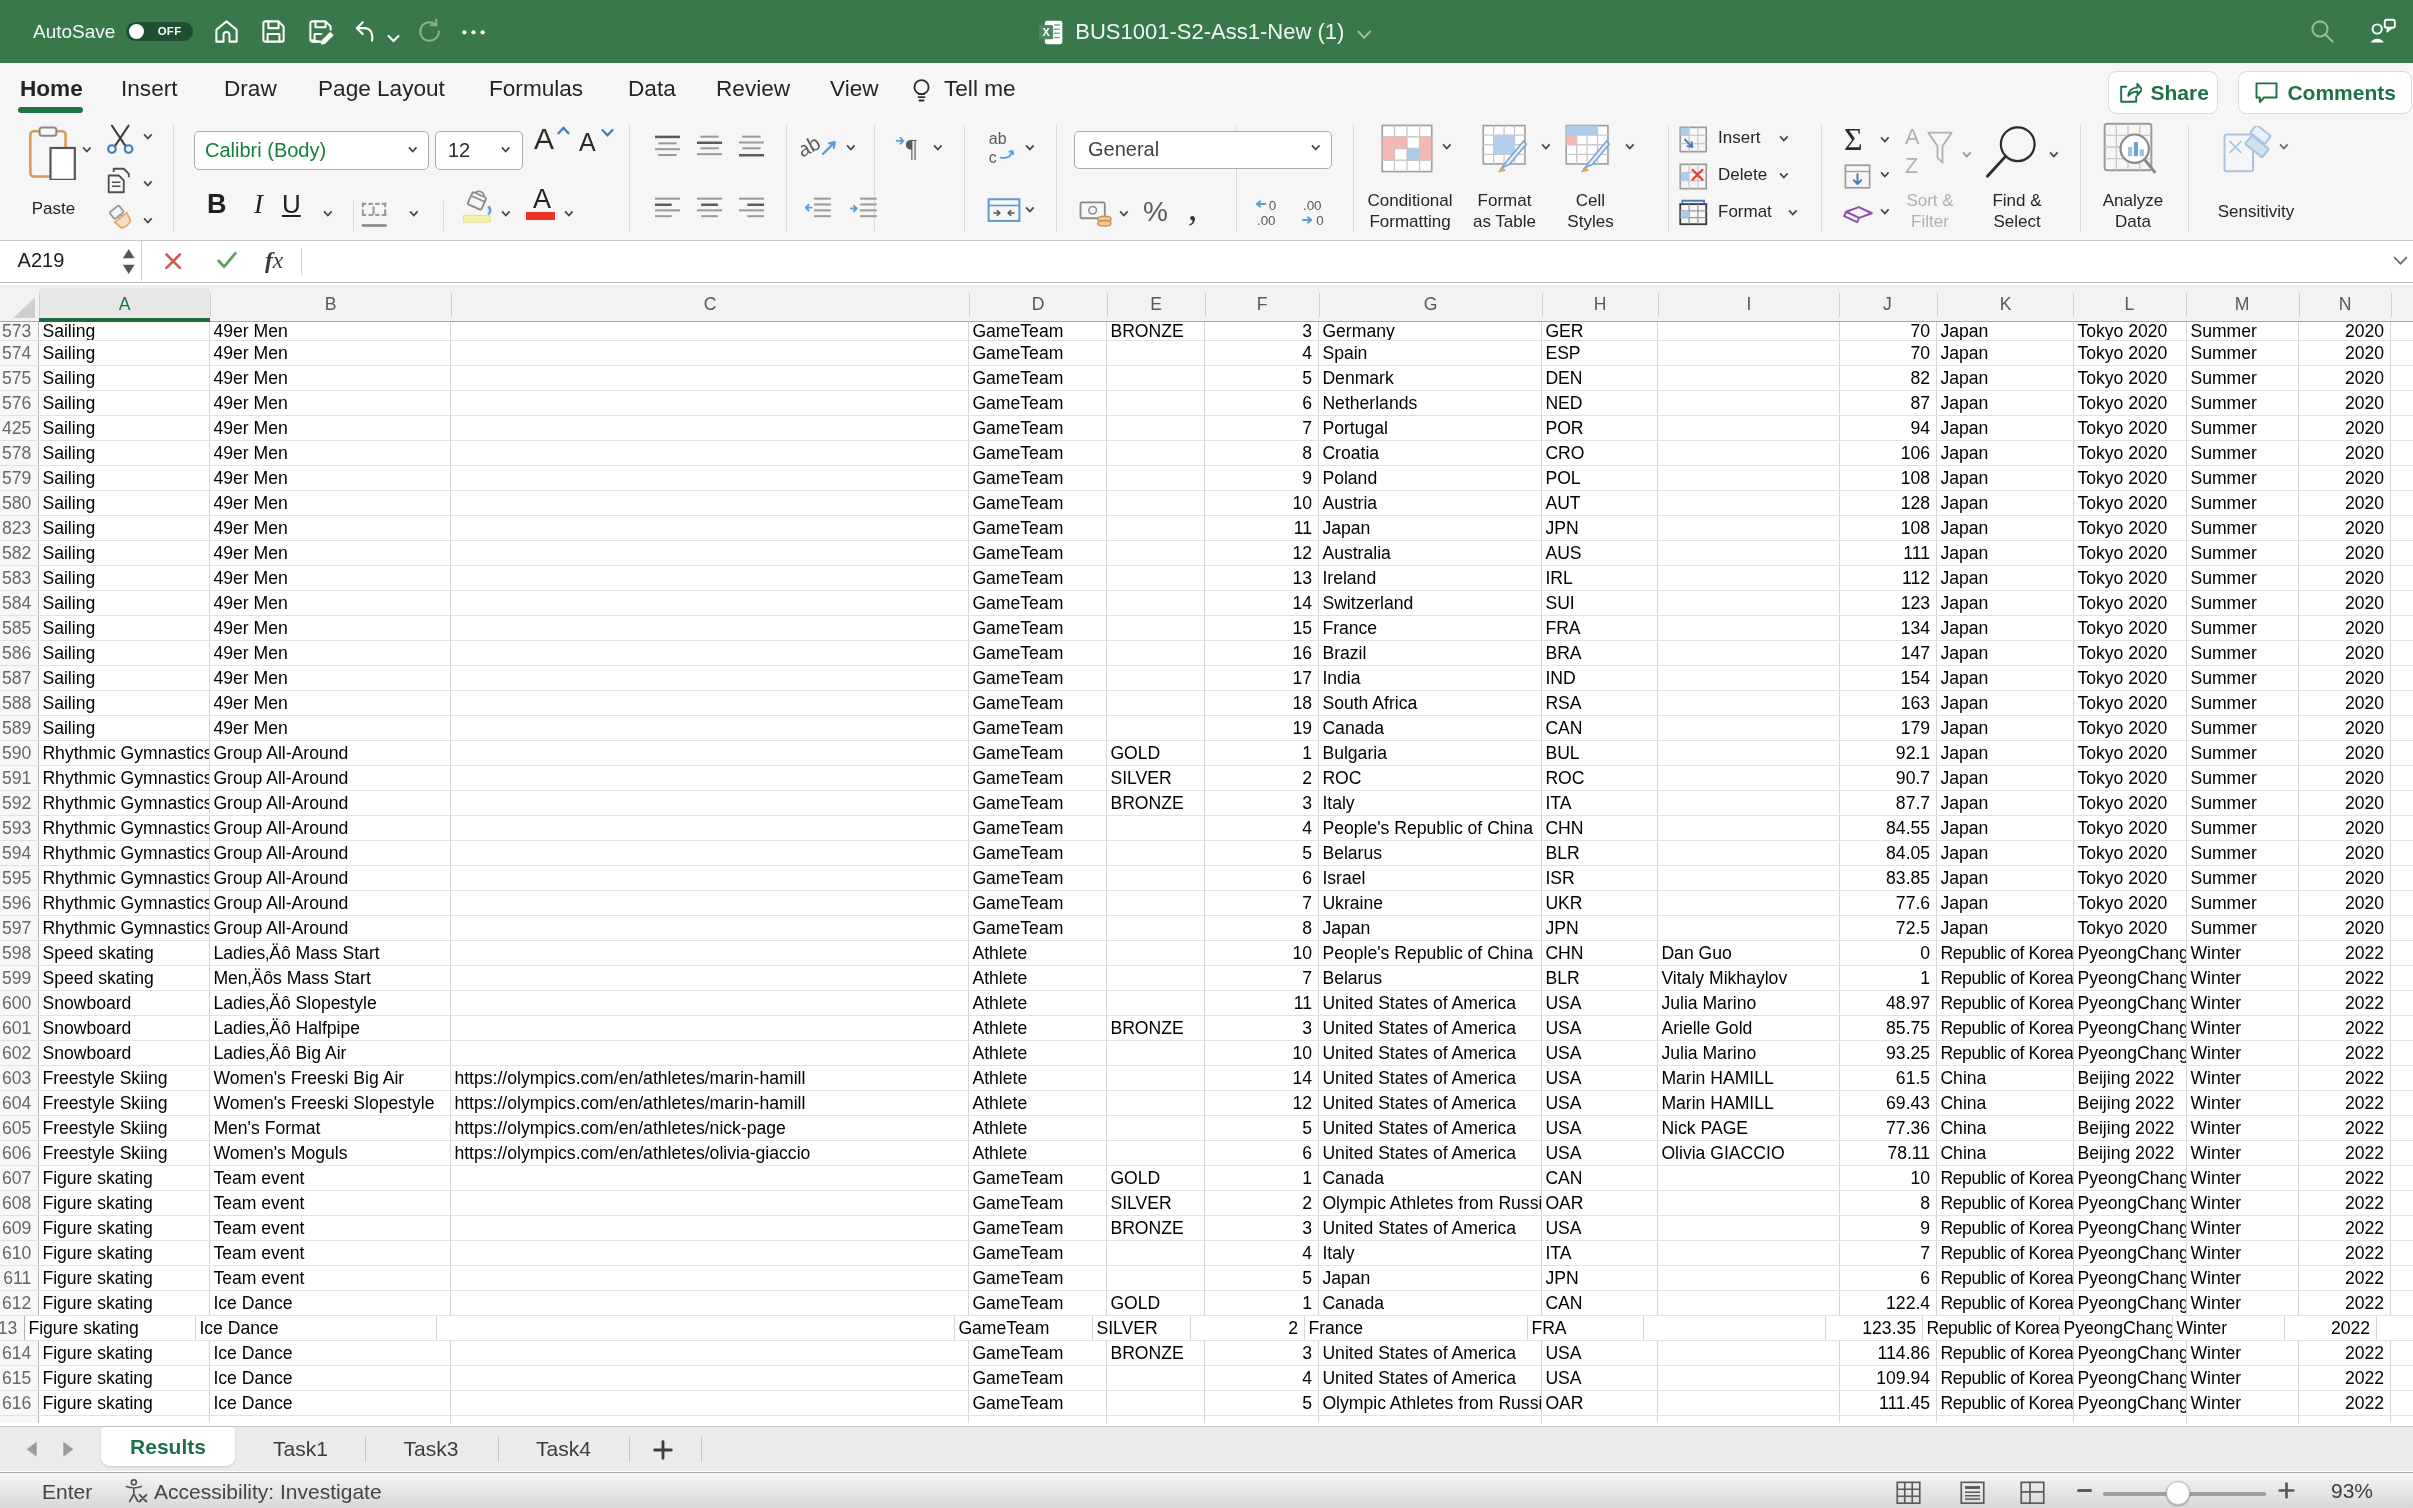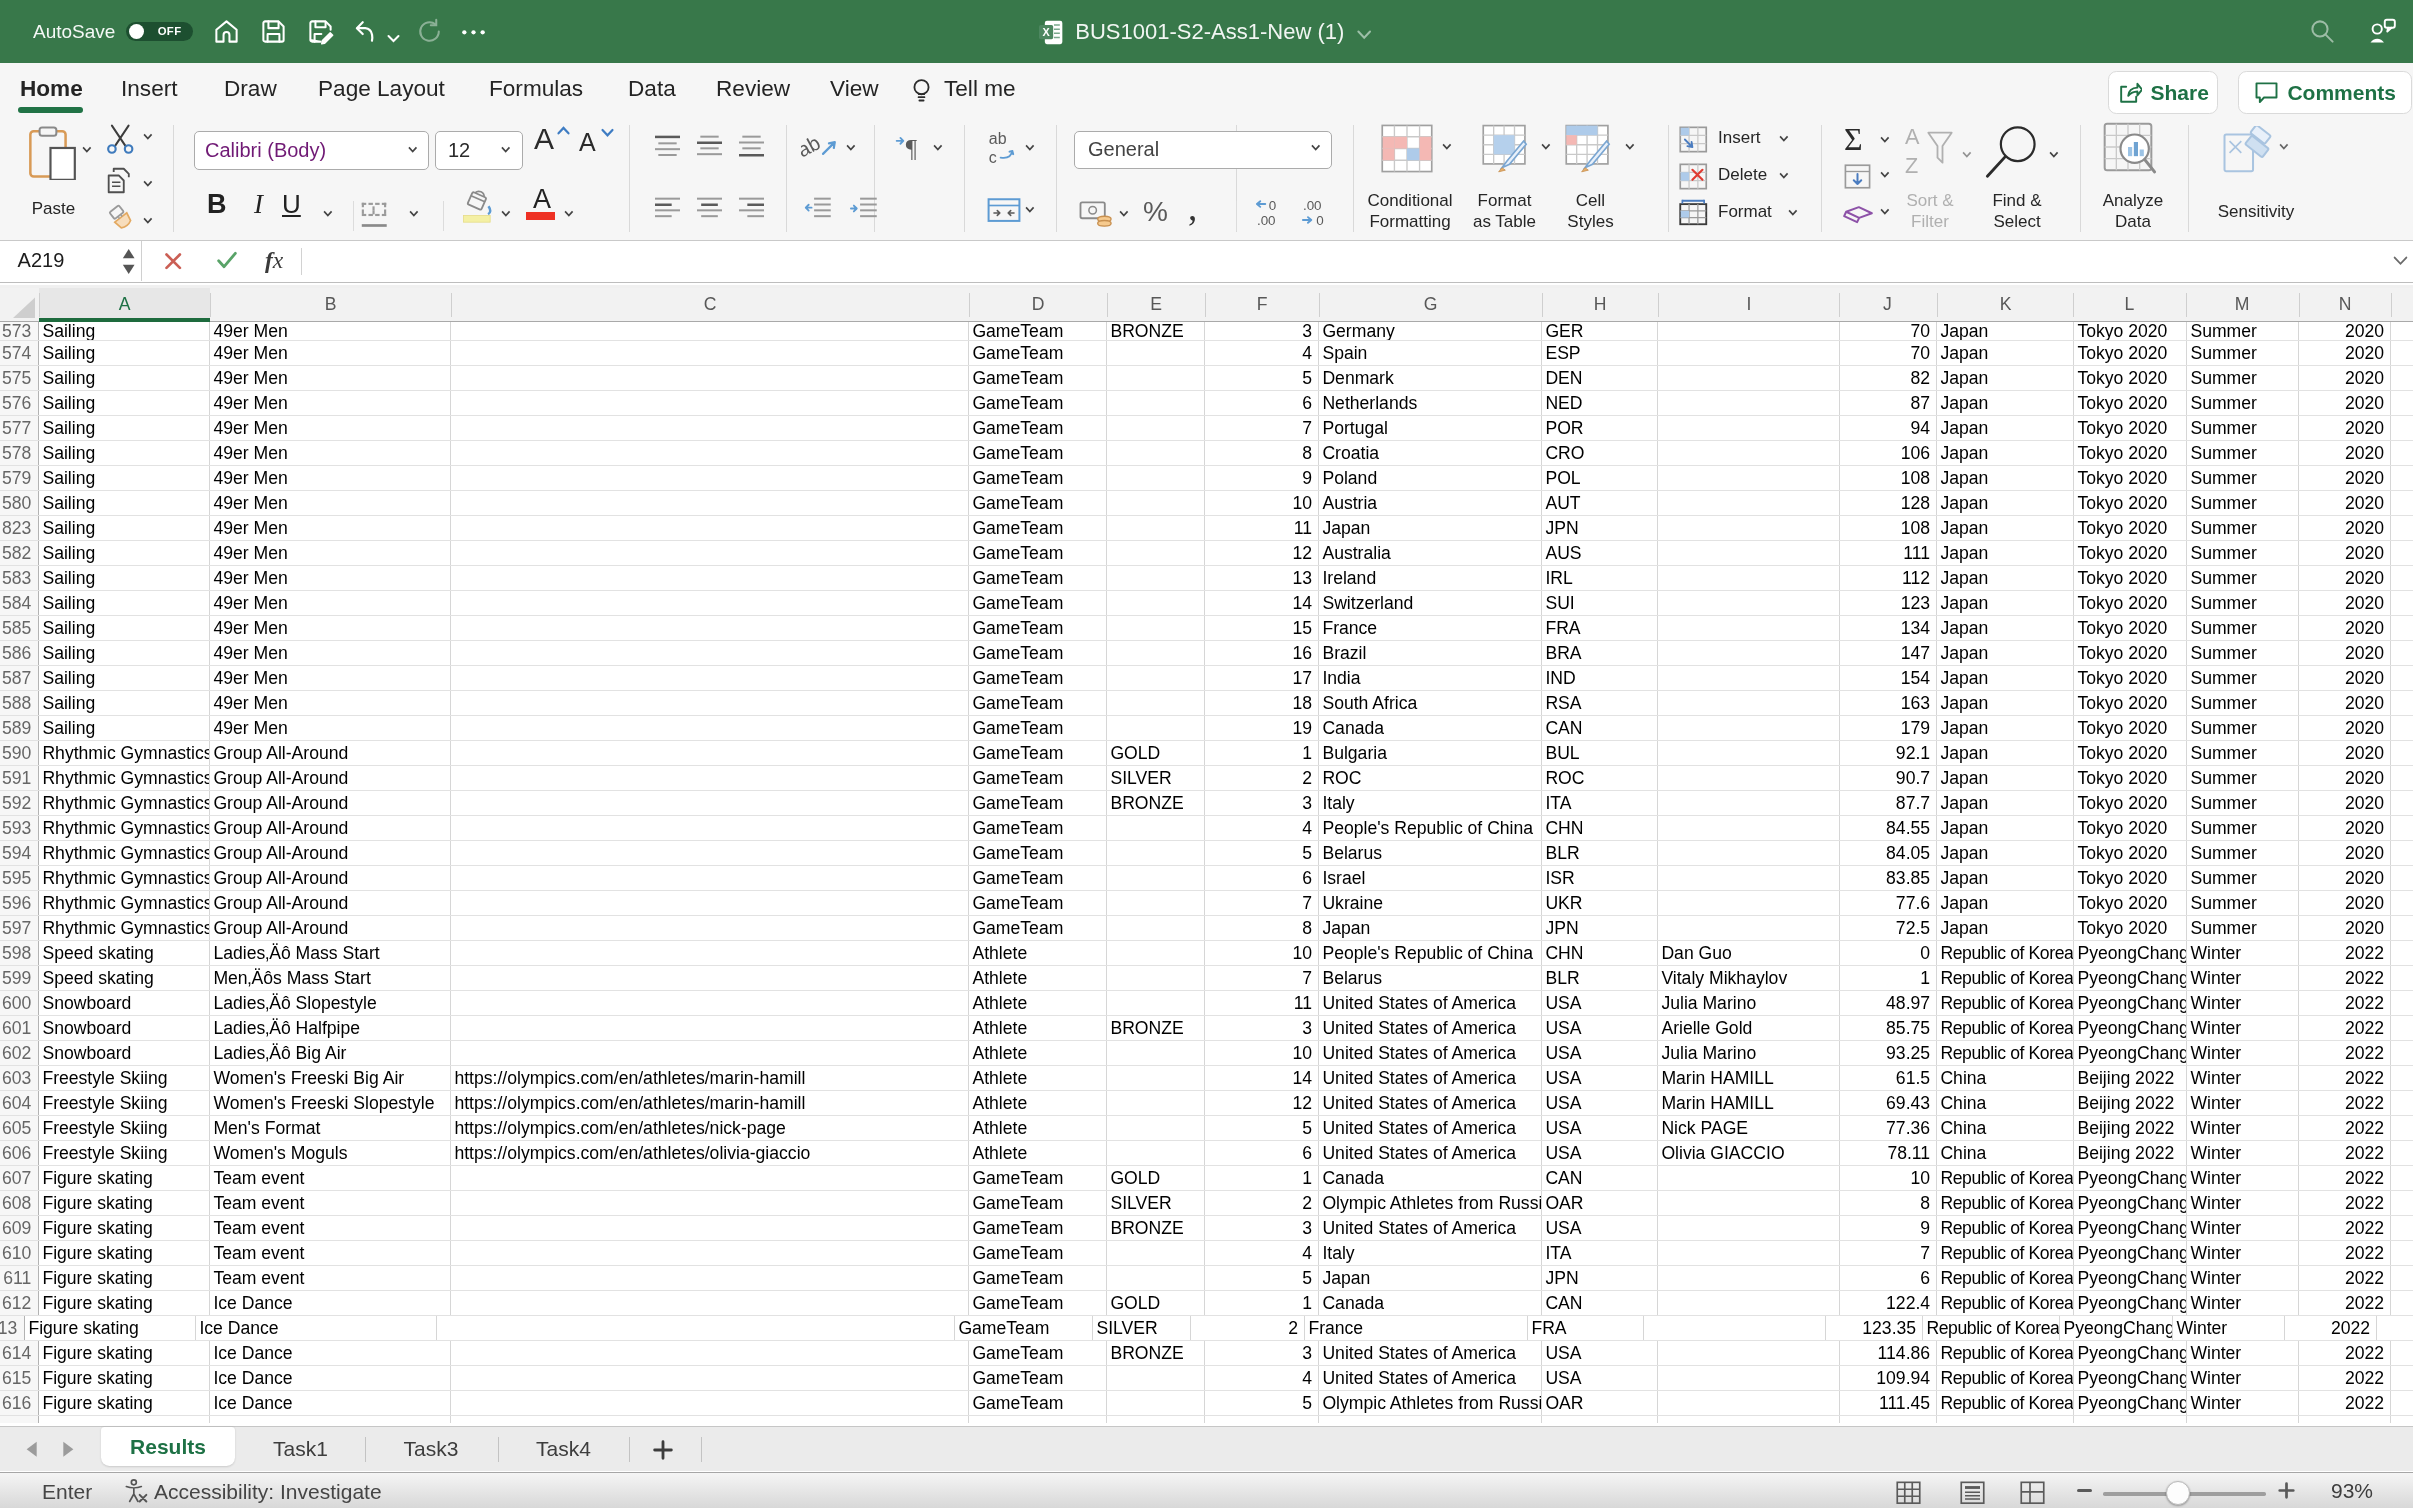--- a/index.html
+++ b/index.html
@@ -192,21 +192,21 @@
           <rect x="12" y="3" width="14" height="10" rx="1.5" fill="none" stroke="#9a9a9a" stroke-width="2.2"></rect>
           <path d="M10 16 L28 16 L26 26 Q19 30 12 26 Z" fill="#f7ddbc" stroke="#e3a961" stroke-width="2"></path>
           <path d="M17 14 L17 16 M21 14 L21 16" stroke="#9a9a9a" stroke-width="1.6"></path>
         </g>
       </svg>
 <svg class="chev" style="left:142px;top:215px" viewBox="0 0 14 14" fill="none" stroke="#444" stroke-width="2">
         <path d="M2.5 4 L7 9 L11.5 4"></path>
       </svg>
 
 <div class="inbox" style="left:194px;top:131px;width:235px;height:39px"></div>
-<span style="position:absolute;left:205px;top:131px;line-height:39px;font-size:20px;color:#701a75">Calibri (Body)</span>
+<span style="position:absolute;left:205px;top:131px;line-height:39px;font-size:20px;color:#15803d">Calibri (Body)</span>
 <svg class="chev" style="left:406px;top:144px;width:13.4px" viewBox="0 0 14 14" fill="none" stroke="#444" stroke-width="2">
         <path d="M2.5 4 L7 9 L11.5 4"></path>
       </svg>
 <div class="inbox" style="left:435px;top:131px;width:88px;height:39px"></div>
 <span style="position:absolute;left:448px;top:131px;line-height:39px;font-size:20px;color:#2b2b2b">12</span>
 <svg class="chev" style="left:499px;top:144px;width:13.4px" viewBox="0 0 14 14" fill="none" stroke="#444" stroke-width="2">
         <path d="M2.5 4 L7 9 L11.5 4"></path>
       </svg>
 <span style="position:absolute;left:534px;top:122px;font-size:30px;color:#2b2b2b">A</span>
 <svg style="position:absolute;left:556px;top:125px" width="15" height="11.7" viewBox="0 0 18 14" fill="none" stroke="#3e7cc3" stroke-width="2.6" stroke-linecap="round">
@@ -647,21 +647,21 @@
       <div class="c" style="width:116px">NED</div>
       <div class="c" style="width:182px"></div>
       <div class="c num" style="width:97px">87</div>
       <div class="c" style="width:137px">Japan</div>
       <div class="c" style="width:113px">Tokyo 2020</div>
       <div class="c" style="width:112px">Summer</div>
       <div class="c num" style="width:92px">2020</div>
       <div class="c last" style="width:22.6px"></div>
     </div>
 <div class="r" style="height:25px">
-      <div class="c rh" style="width:39px">577</div>
+      <div class="c rh" style="width:39px">425</div>
       <div class="c" style="width:171px">Sailing</div>
       <div class="c" style="width:241px">49er Men</div>
       <div class="c" style="width:518px"></div>
       <div class="c" style="width:138px">GameTeam</div>
       <div class="c" style="width:98px"></div>
       <div class="c num" style="width:114px">7</div>
       <div class="c" style="width:223px">Portugal</div>
       <div class="c" style="width:116px">POR</div>
       <div class="c" style="width:182px"></div>
       <div class="c num" style="width:97px">94</div>

